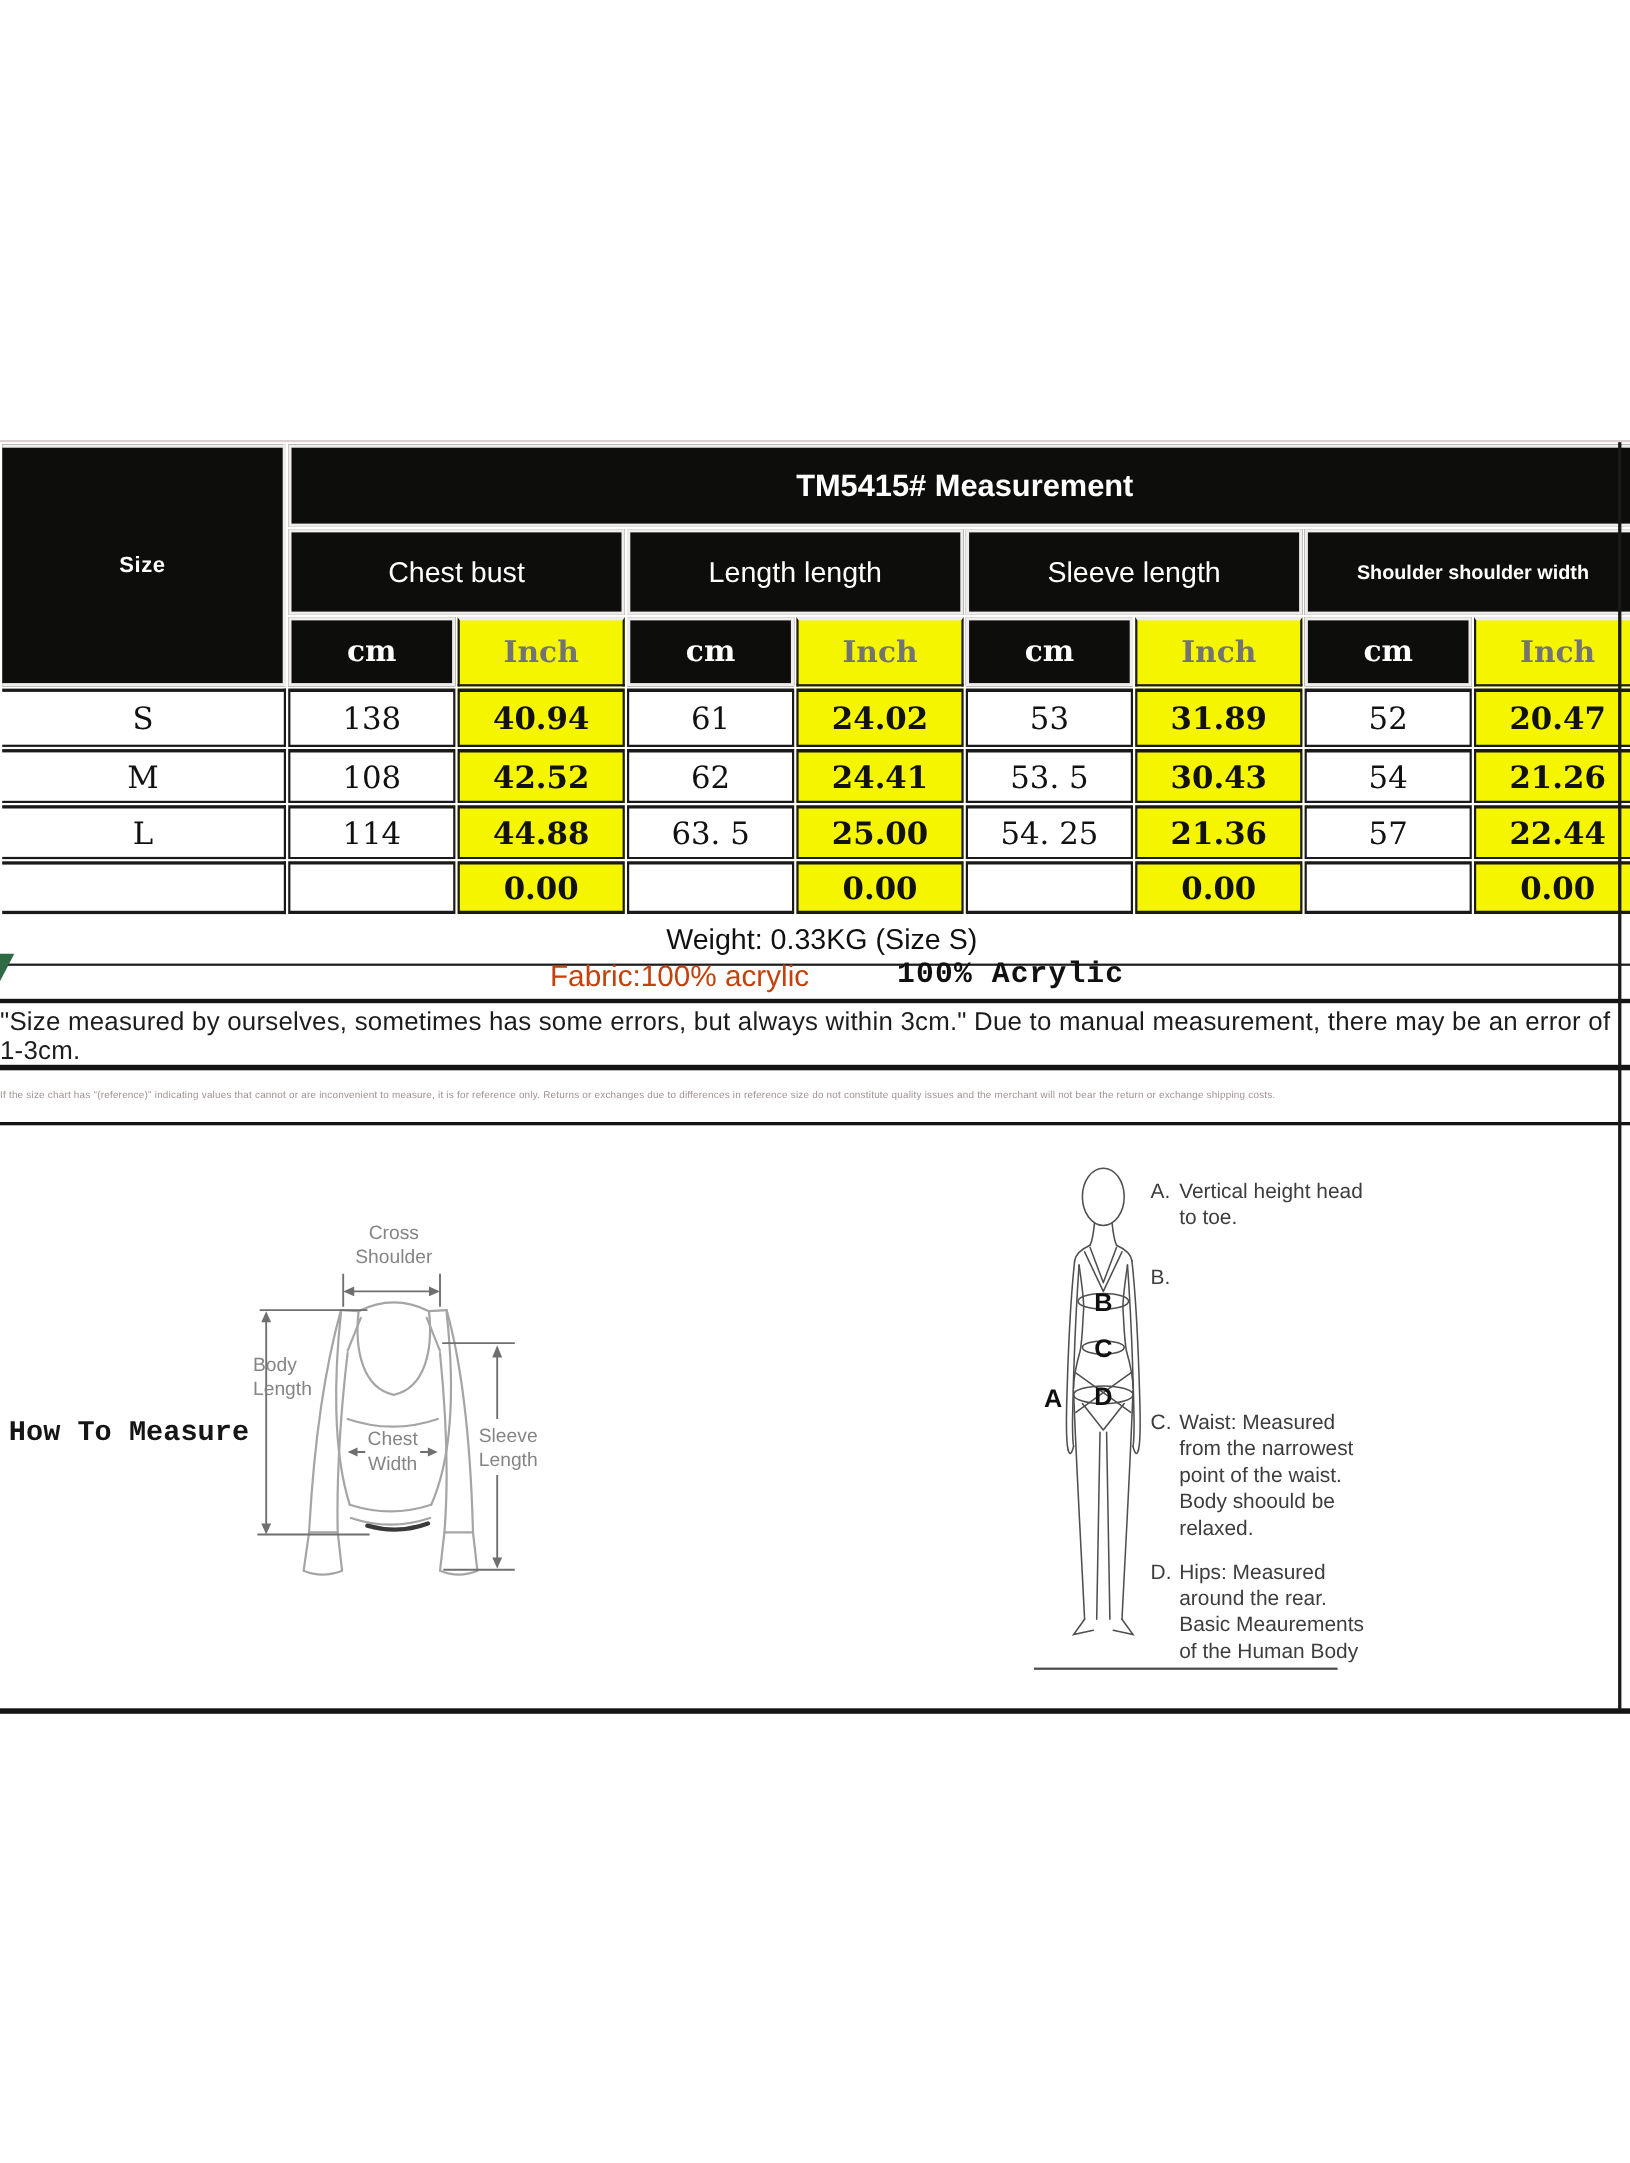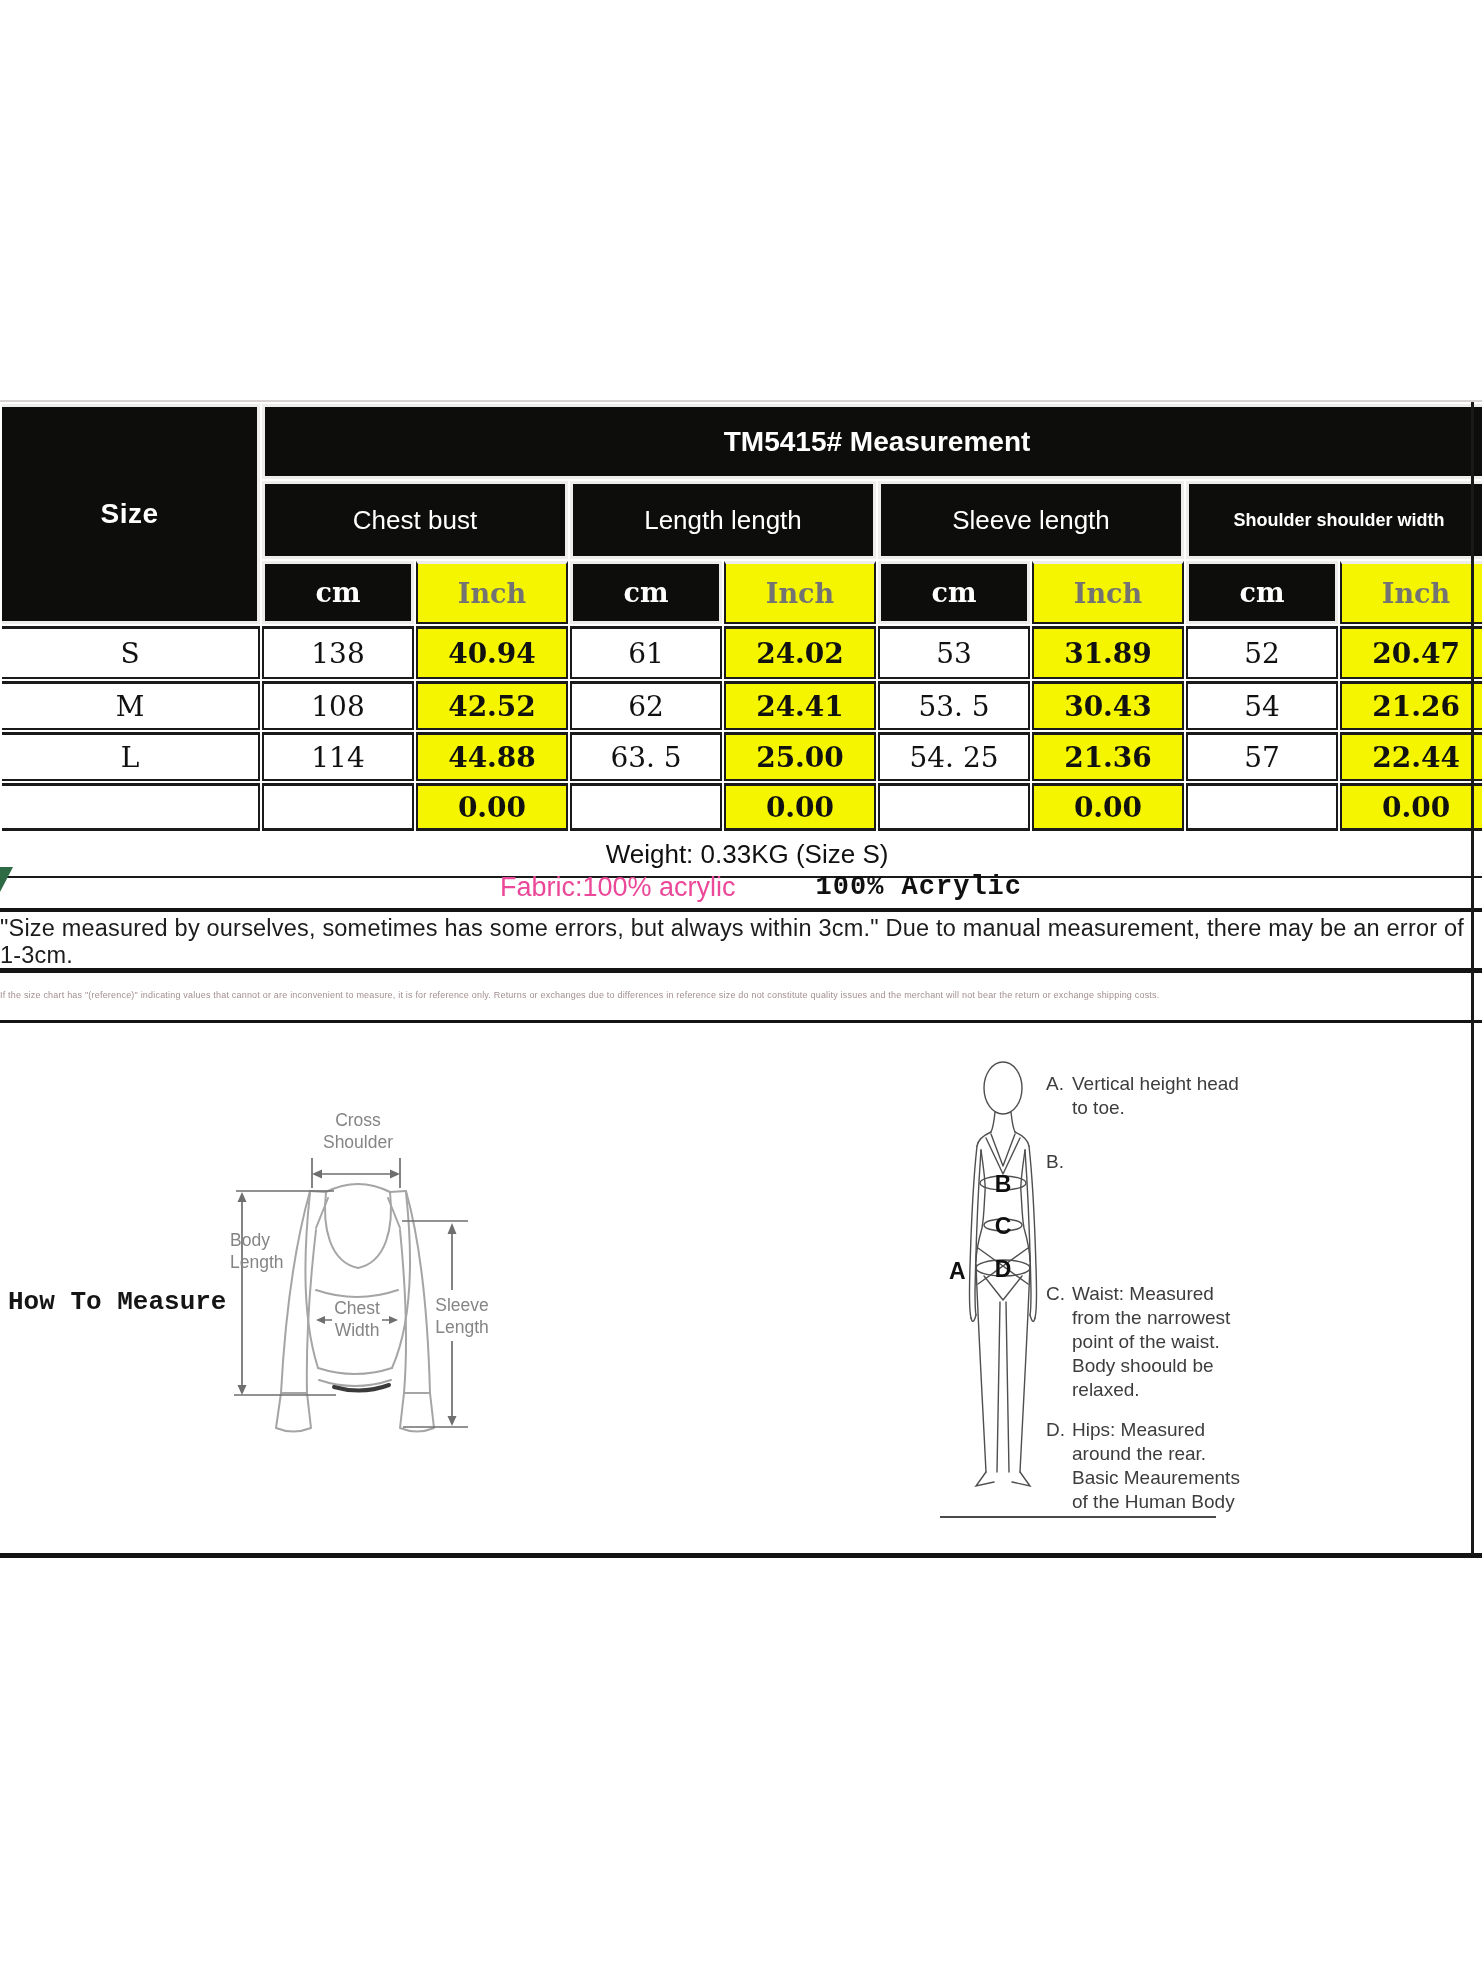--- a/index.html
+++ b/index.html
@@ -4,41 +4,41 @@
 <style>
   html,body{margin:0;padding:0;background:#fff;}
   .page{position:relative;width:1482px;height:1966px;background:#ffffff;
         font-family:"Liberation Sans",sans-serif;overflow:hidden;}
 
   
   table.size-table{position:absolute;left:0;top:400px;width:1474px;
 Colors    border-collapse:collapse;table-layout:fixed;border-top:2px solid #d9d2d2;}
   table.size-table td{padding:0;text-align:center;vertical-align:middle;overflow:hidden;}
   td.hdr{background:#0d0d0b;color:#ffffff;border:3px solid #efecec;}
-  td.size-cell{font-size:28px;font-weight:700;letter-spacing:.5px;border-left:none;margin-top:16px;}
+  td.size-cell{font-size:20px;font-weight:700;letter-spacing:.5px;border-left:none;margin-top:16px;}
   td.title-cell{font-size:28px;font-weight:600;}
   td.group-cell{font-size:26px;font-weight:500;}
   td.group-small{font-size:18px;font-weight:600;}
   td.unit-cm{background:#0d0d0b;color:#fff;border:3px solid #efecec;
              font-family:"DejaVu Serif",serif;font-weight:700;font-size:27px;}
   td.unit-inch{background:#f5f500;color:#737373;border:2px solid #1a1a1a;border-top:3px solid #efecec;
              font-family:"DejaVu Serif",serif;font-weight:700;font-size:27px;}
   tr.t-data td, tr.t-extra td{border:2px solid #1a1a1a;border-top-width:3px;background:#fff;
              font-family:"DejaVu Serif",serif;font-size:28px;color:#111;}
   tr.t-extra td{border-bottom-width:3px;}
   td.val-inch{background:#f5f500 !important;font-weight:700;font-size:27px;}
   td.size-col{border-left:none !important;}
   td.weight-cell{border:none;border-bottom:2px solid #1a1a1a;
              font-family:"Liberation Sans",sans-serif;font-size:26px;color:#101010;}
 
   
   .fabric-row{position:absolute;left:0;top:866px;width:1482px;height:46px;
       border-bottom:4px solid #141414;display:flex;align-items:center;justify-content:center;
       gap:80px;padding-left:40px;box-sizing:border-box;}
-  .fabric-sans{font-size:27px;color:#ec4899;}
+  .fabric-sans{font-size:27px;color:#c2410c;}
   .fabric-mono{font-family:"Liberation Mono",monospace;font-weight:700;font-size:27px;
       letter-spacing:1px;color:#101010;}
   .green-tri{position:absolute;left:0;top:867px;width:0;height:0;
       border-top:25px solid #2e6b45;border-right:13px solid transparent;}
   .quote-row{position:absolute;left:0;top:916px;width:1482px;height:52px;
       border-bottom:5px solid #141414;display:flex;align-items:center;justify-content:center;}
   .quote-text{font-size:23.5px;color:#1c1c1c;letter-spacing:.2px;}
   .fine-print{position:absolute;left:0;top:990px;width:1482px;text-align:left;
       font-size:9px;color:#a39090;letter-spacing:.2px;}
 

